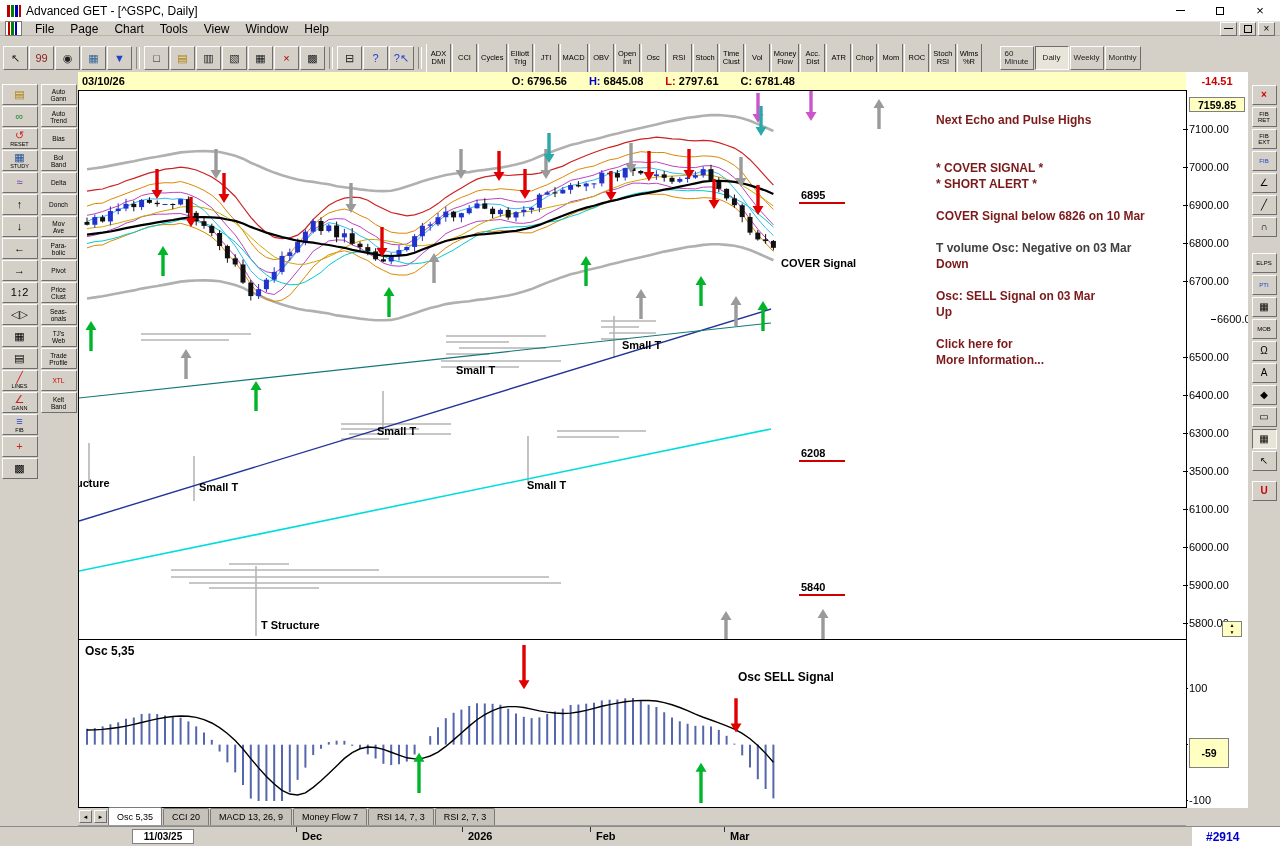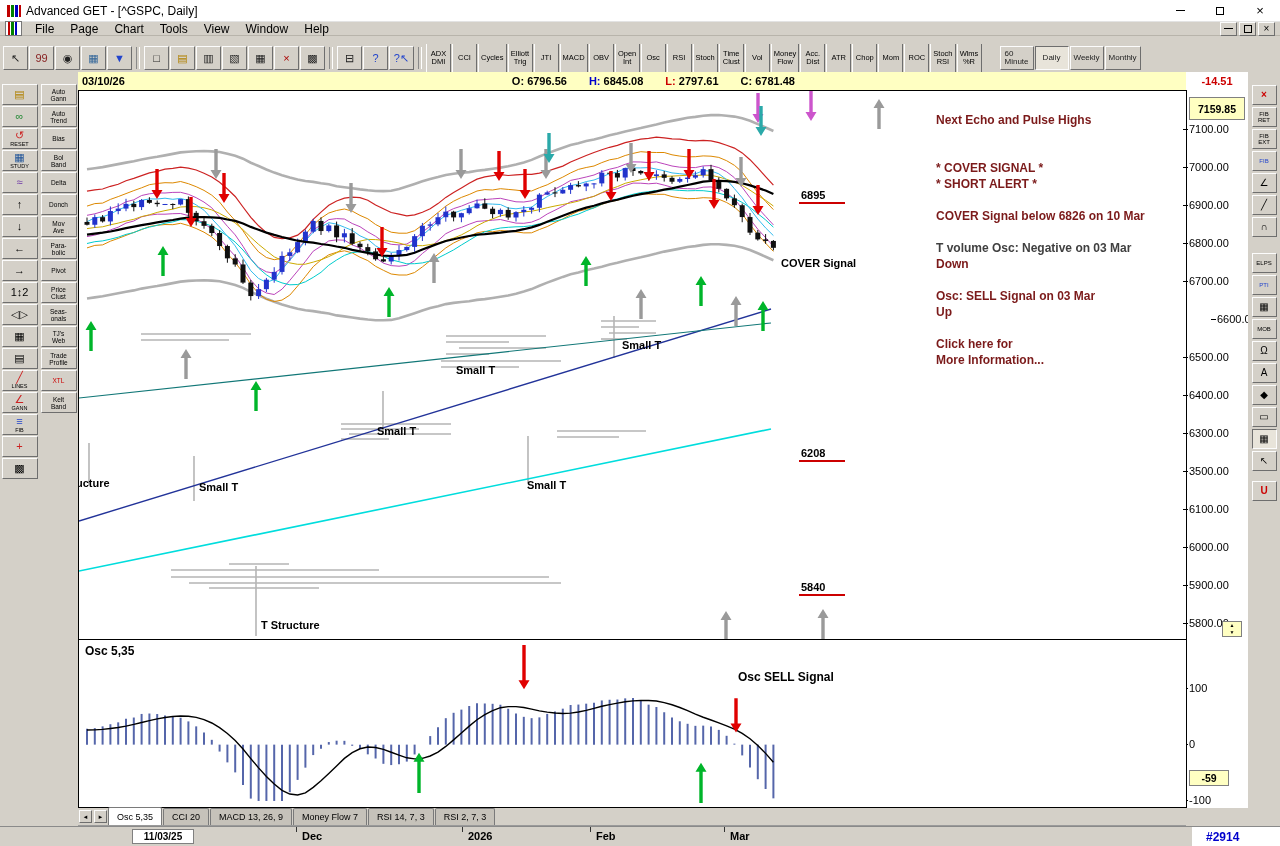--- a/index.html
+++ b/index.html
@@ -36,22 +36,22 @@
 .sbtn .l{font-size:5.5px;line-height:6px;color:#000}
 .chart-wrap{position:absolute;left:78px;top:90px;width:1108px;height:550px;background:#fff;border:1px solid #000;border-right:none;box-sizing:border-box;overflow:hidden}
 #chart-svg{position:absolute;left:0;top:0;width:100%;height:100%}
 .chart-label{position:absolute;font-size:11px;font-weight:bold;color:#000;white-space:nowrap}
 .price-flag{position:absolute;font-size:11px;font-weight:bold;color:#000;border-bottom:2px solid #cc0000;width:44px;padding:0 0 1px 2px}
 .commentary-line{position:absolute;font-size:12px;font-weight:bold;white-space:nowrap}
 .axis{position:absolute;left:1186px;top:90px;width:62px;height:718px;background:#fff;border-left:1px solid #000;box-sizing:border-box}
 .axis-label{position:absolute;left:2px;font-size:11px;color:#000;white-space:nowrap}
 .axis-label:before{content:"";position:absolute;left:-6px;top:6px;width:5px;height:1px;background:#000}
 .axis-box{position:absolute;left:2px;background:#ffffc2;border:1px solid #808080;font-size:10.5px;font-weight:bold;display:flex;align-items:center;justify-content:center;box-sizing:border-box}
-.axis-box.top{top:7px;width:56px;height:23px}
-.axis-box.cur{top:680px;width:40px;height:16px}
+.axis-box.top{top:7px;width:56px;height:15px}
+.axis-box.cur{top:648px;width:40px;height:30px}
 .axis-spin{position:absolute;right:6px;top:531px;width:20px;height:16px;background:#ffffc2;border:1px solid #808080;font-size:5px;line-height:7px;text-align:center;box-sizing:border-box}
 .oax100{top:592px}.oax0{top:648px}.oaxm100{top:704px}
 .right-toolbar{position:absolute;left:1248px;top:72px;width:32px;height:754px;background:#d4d0c8;display:flex;flex-direction:column;align-items:center;gap:2px;padding-top:13px;box-sizing:border-box}
 .rbtn{width:25px;height:20px;display:flex;align-items:center;justify-content:center;text-align:center;font-size:6px;line-height:6.5px;white-space:pre-line;color:#000;flex:0 0 auto}
 .rbtn .g{font-size:10px;line-height:10px}
 .osc-wrap{position:absolute;left:78px;top:640px;width:1108px;height:168px;background:#fff;border-left:1px solid #000;border-bottom:1px solid #000;box-sizing:border-box;overflow:hidden}
 #osc-svg{position:absolute;left:0;top:0;width:100%;height:100%}
 .osc-title{position:absolute;left:6px;top:4px;font-size:12px;font-weight:bold}
 .osc-sig{position:absolute;left:659px;top:30px;font-size:12px;font-weight:bold}
 .tabbar{position:absolute;left:78px;top:808px;width:1108px;height:18px;background:#d4d0c8;display:flex;align-items:flex-end;box-sizing:border-box;border-bottom:1px solid #9a9a9a}

